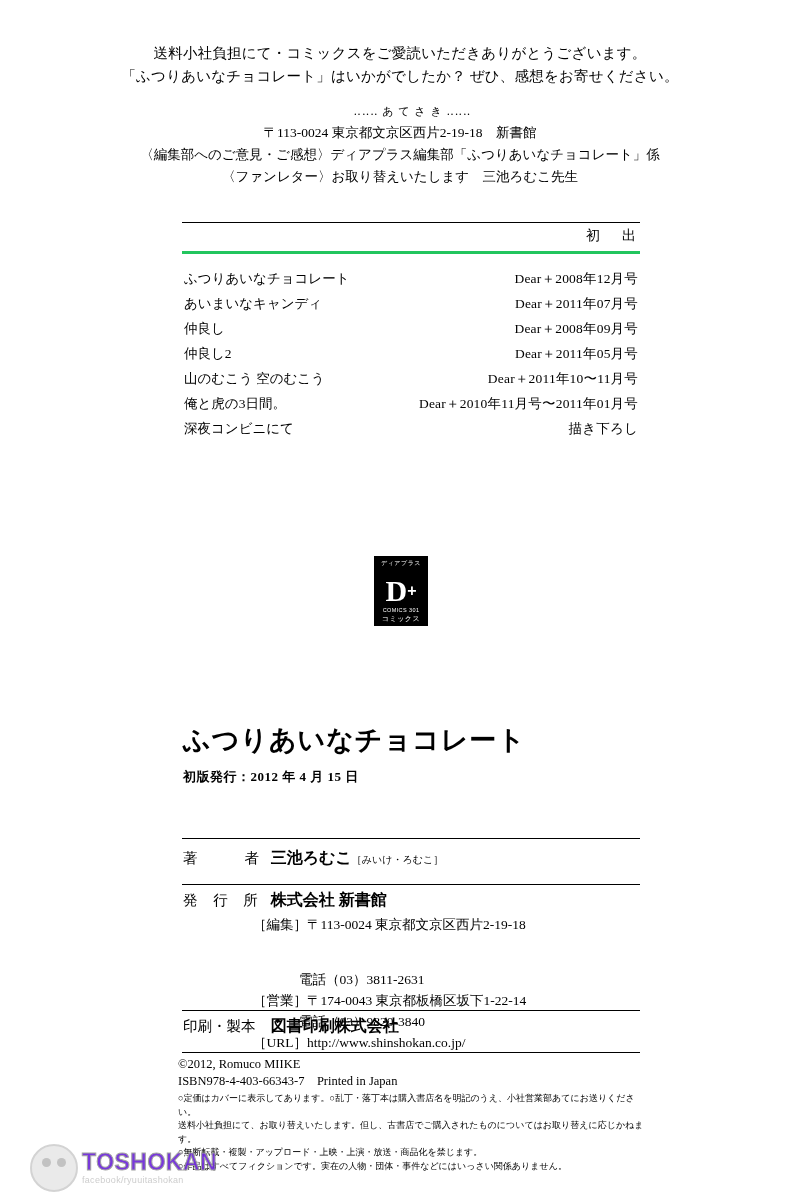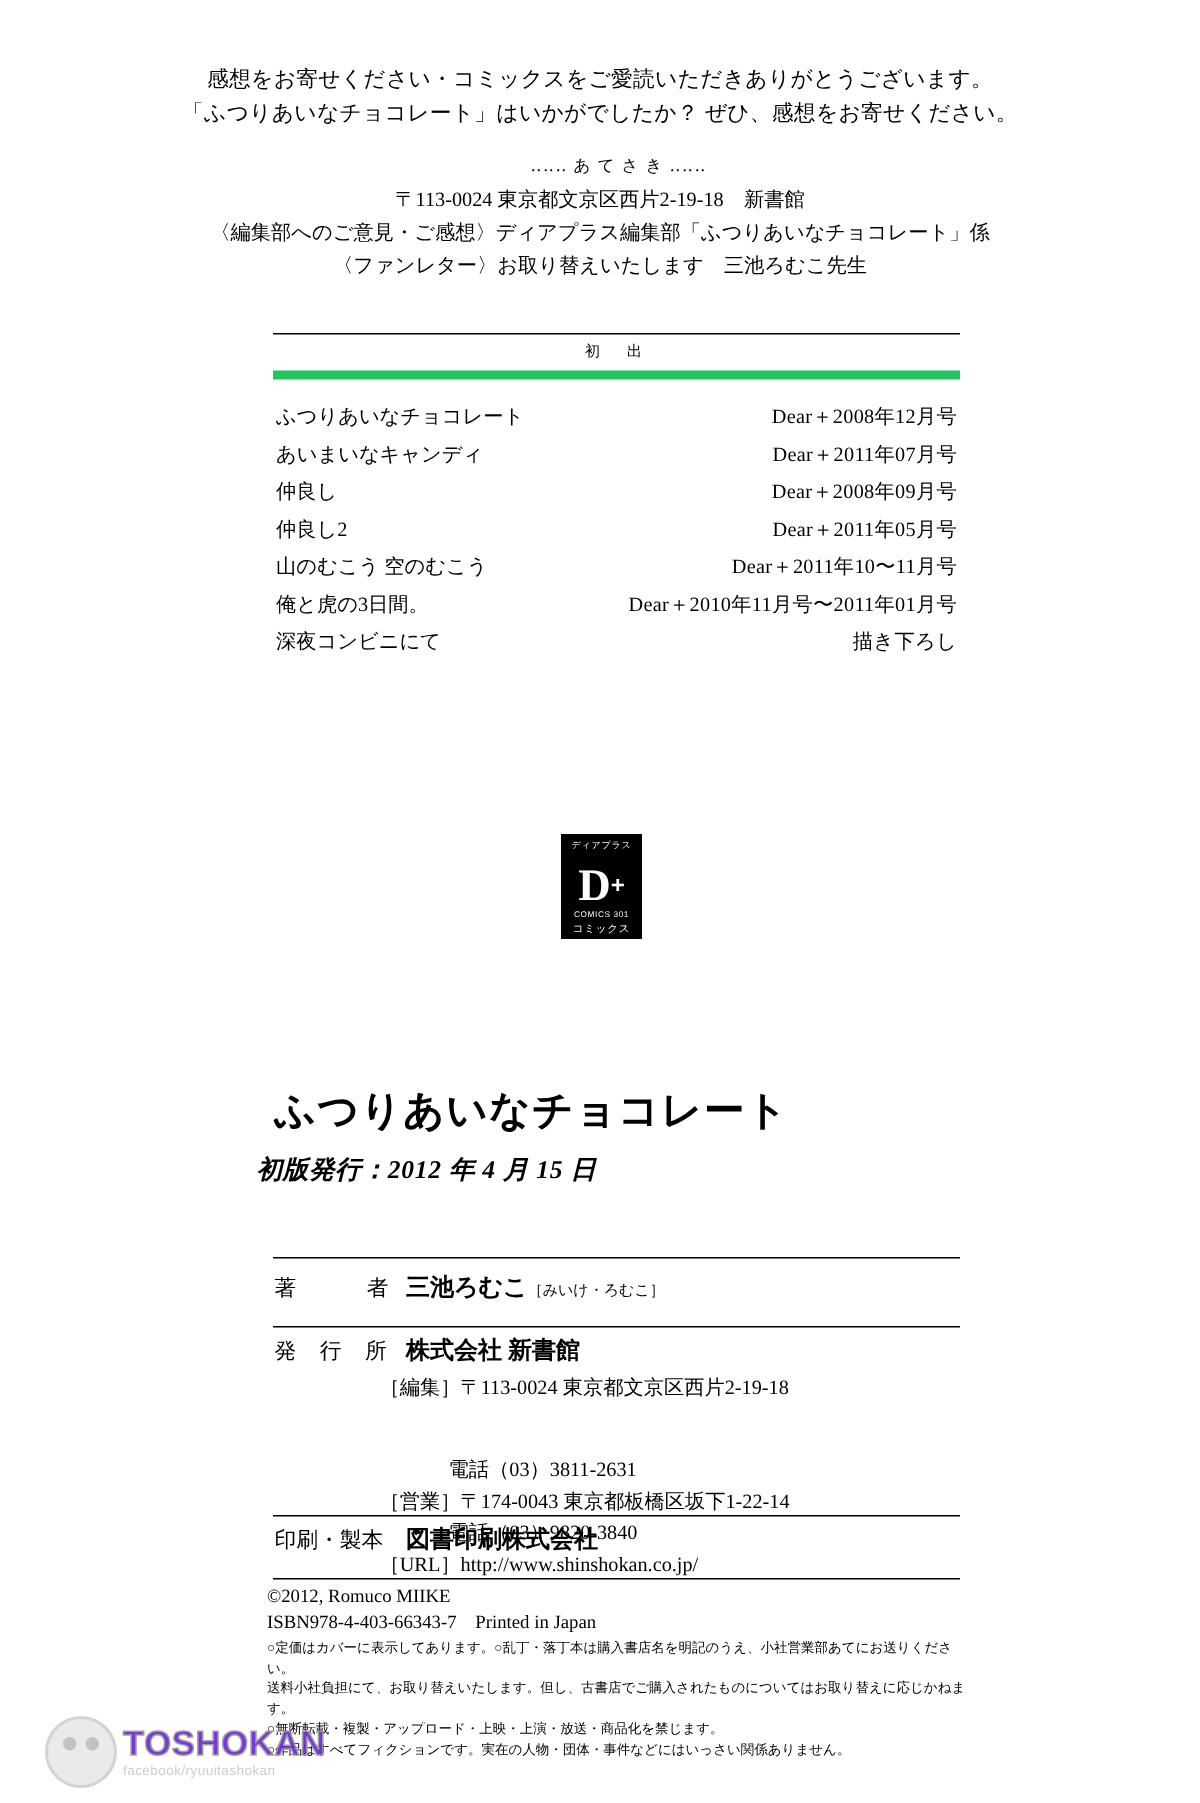--- a/index.html
+++ b/index.html
@@ -51,26 +51,26 @@
   }
 
   
   .pub-wrap {
     position: absolute;
     top: 222px;
     left: 182px;
     width: 458px;
   }
   .pub-title {
-    text-align: center;
-    font-size: 10px;
+    text-align: right;
+    font-size: 14px;
     letter-spacing: 4px;
     padding: 4px 0 6px 0;
     border-top: 1px solid #000;
-    border-bottom: 6px solid #22c55e;
+    border-bottom: 3px solid #22c55e;
     margin: 0;
   }
   .pub-table {
     width: 100%;
     border-collapse: collapse;
     margin-top: 12px;
     font-size: 13.5px;
   }
   .pub-table td {
     padding: 3.5px 0;
@@ -150,25 +150,24 @@
     position: absolute;
     top: 722px;
     left: 183px;
     font-size: 27px;
     font-weight: bold;
     letter-spacing: 1px;
   }
   .colo-date {
     position: absolute;
     top: 768px;
-    left: 171px;
-    font-size: 17px;
+    left: 183px;
+    font-size: 13px;
     font-weight: bold;
     letter-spacing: 0.5px;
-    font-style: italic;
   }
 
   
   .rule {
     position: absolute;
     left: 182px;
     width: 458px;
     height: 0;
     border-top: 1px solid #000;
   }
@@ -287,21 +286,21 @@
     letter-spacing: 0.3px;
     margin-top: 2px;
   }
 </style>
 </head>
 <body>
 
 <div class="page">
 
   <div class="top-msg">
-    <div>感想をお寄せください・コミックスをご愛読いただきありがとうございます。</div>
+    <div>送料小社負担にて・コミックスをご愛読いただきありがとうございます。</div>
     <div>「ふつりあいなチョコレート」はいかがでしたか？ ぜひ、感想をお寄せください。</div>
   </div>
 
   <div class="addr">
     <div class="hdr">‥‥‥ あ て さ き ‥‥‥</div>
     <div>〒113-0024 東京都文京区西片2-19-18　新書館</div>
     <div>〈編集部へのご意見・ご感想〉ディアプラス編集部「ふつりあいなチョコレート」係</div>
     <div>〈ファンレター〉お取り替えいたします　三池ろむこ先生</div>
   </div>
 

